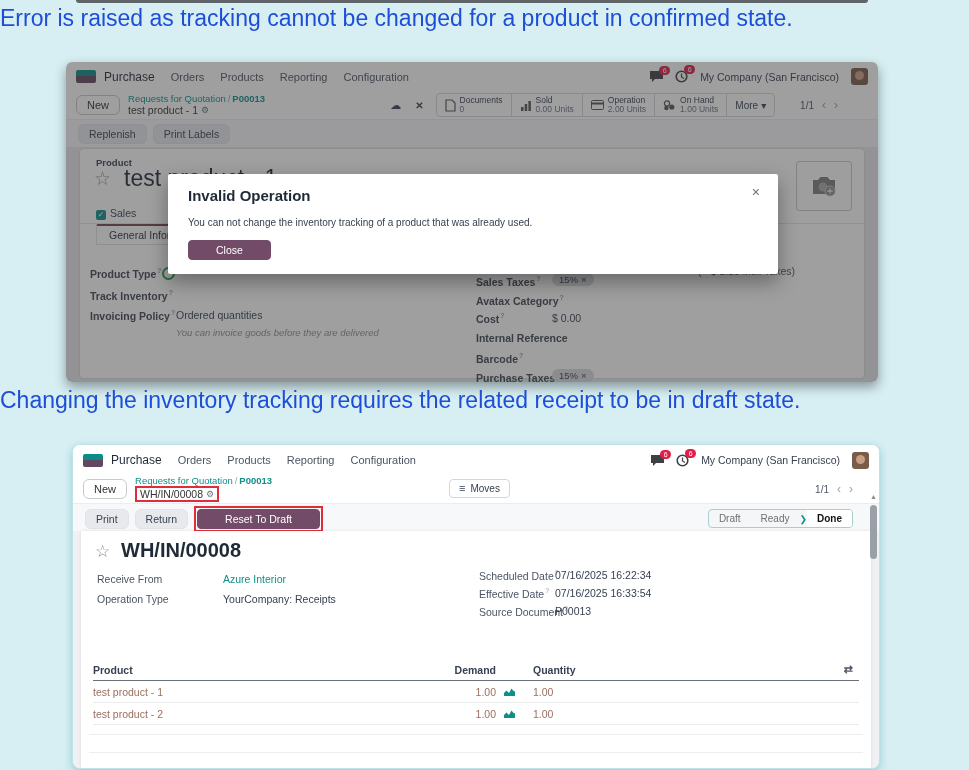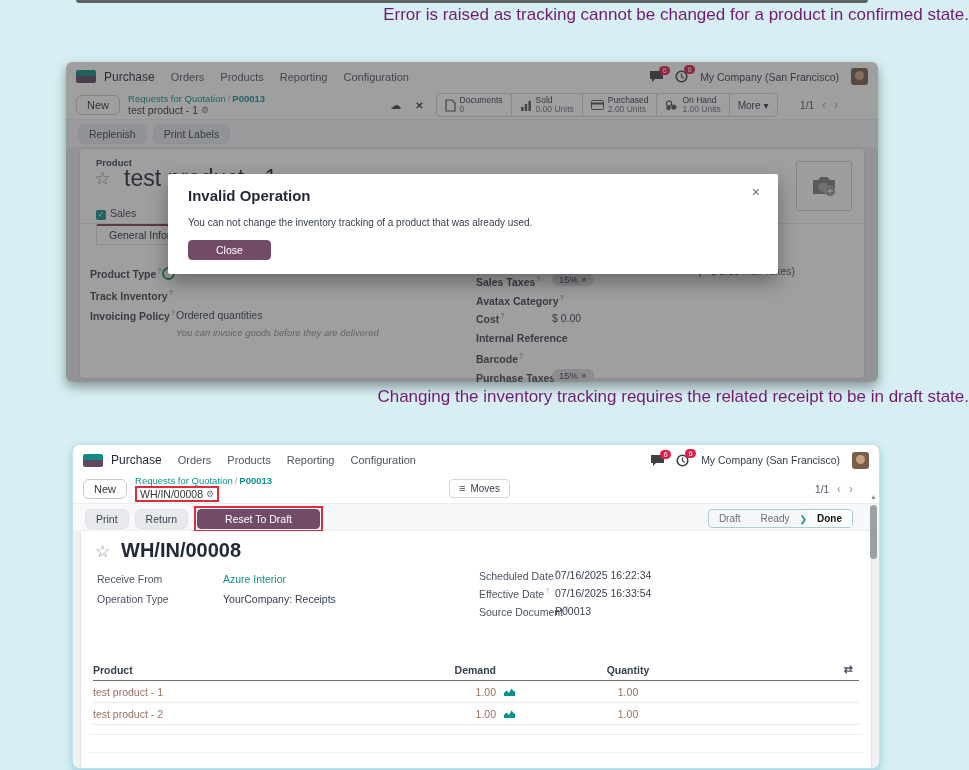--- a/index.html
+++ b/index.html
@@ -1,17 +1,17 @@
 <!DOCTYPE html>
 <html><head>
 <meta charset="utf-8">
 <style>
   html,body{margin:0;padding:0;}
   .page{position:relative;width:969px;height:770px;background:#d7eff3;font-family:"Liberation Sans",sans-serif;overflow:hidden;}
-  .caption{position:absolute;width:100%;text-align:right;font-size:17px;color:#701a75;}
+  .caption{position:absolute;width:100%;text-align:left;font-size:23px;color:#1d4ed8;}
   .top-strip{position:absolute;left:76px;top:0;width:792px;height:3px;background:#5f6468;border-radius:0 0 3px 3px;}
 
   
   .shot{position:absolute;background:#fff;overflow:hidden;}
   .nav{height:29px;display:flex;align-items:center;padding:0 10px;background:#fff;gap:16px;font-size:11px;color:#4b5563;position:relative;}
   .logo{width:20px;height:13px;border-radius:2px;background:linear-gradient(#0b8c86 50%,#63465f 50%);display:inline-block;}
   .appname{font-size:12px;color:#1f2937;margin-left:-8px;}
   .menu{cursor:default;}
   .navright{margin-left:auto;display:flex;align-items:center;gap:12px;}
   .icwrap{position:relative;display:inline-flex;}
@@ -85,21 +85,21 @@
   .fv{position:absolute;font-size:10.5px;color:#374151;}
   .fv.link{color:#0e8f8a;}
   .tabs2{position:absolute;left:12px;top:100px;display:flex;gap:2px;}
   .tablewrap{position:absolute;left:12px;right:12px;top:128px;}
   .trow{display:flex;align-items:center;height:21px;}
   .thead{border-bottom:1px solid #68707a;font-weight:bold;font-size:10.5px;color:#374151;}
   .tbodyrow{border-bottom:1px solid #ececec;font-size:10.5px;color:#9b6f60;}
   .c-prod{flex:1;text-align:left;}
   .c-dem{width:90px;text-align:right;}
   .c-demic{width:30px;padding-left:7px;display:flex;align-items:center;}
-  .c-qty{width:190px;text-align:center;}
+  .c-qty{width:190px;text-align:left;}
   .c-end{width:130px;display:flex;justify-content:flex-end;padding-right:6px;}
   .adjust{font-size:11px;color:#4b5563;}
   .faint{position:absolute;left:8px;right:8px;border-top:1px solid #eeeeee;}
   .sb-track{position:absolute;right:2px;top:60px;width:7px;height:54px;background:#9aa0a6;border-radius:4px;z-index:4;}
   .sb-up{position:absolute;right:2px;top:48px;font-size:7px;color:#8a8f95;z-index:4;}
 </style>
 </head>
 <body>
 
 <div class="page">
@@ -167,21 +167,21 @@
                 <span class="stat-l">Sold</span>
                 <span class="stat-v">0.00 Units</span>
               </span>
           </span>
           <span class="stat">
             <svg width="13" height="10" viewBox="0 0 13 10">
                 <rect x="0.5" y="0.5" width="12" height="9" rx="1" fill="none" stroke="#555"></rect>
                 <rect x="0.5" y="2.5" width="12" height="2" fill="#555"></rect>
               </svg>
             <span class="stat-txt">
-                <span class="stat-l">Purchased</span>
+                <span class="stat-l">Operation</span>
                 <span class="stat-v">2.00 Units</span>
               </span>
           </span>
           <span class="stat">
             <svg width="13" height="11" viewBox="0 0 13 11">
                 <circle cx="4" cy="3.5" r="2.6" fill="none" stroke="#555" stroke-width="1.2"></circle>
                 <circle cx="8.8" cy="7" r="2.6" fill="#555"></circle>
                 <circle cx="3.4" cy="8" r="2.2" fill="#555"></circle>
               </svg>
             <span class="stat-txt">

